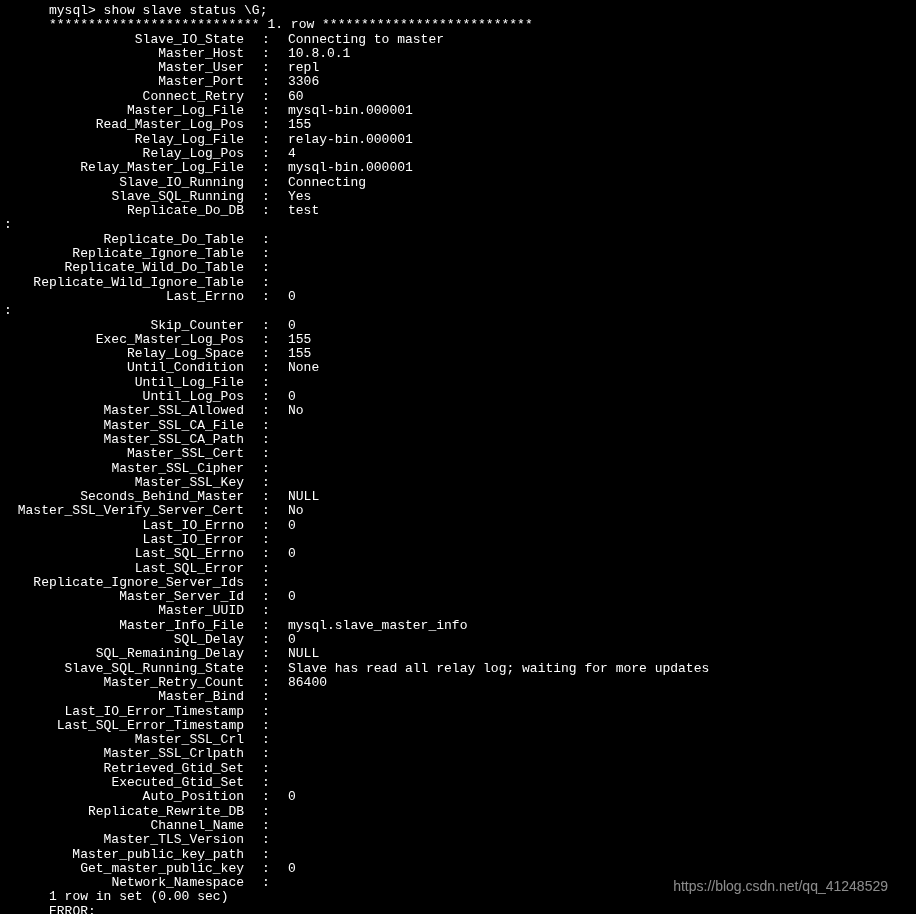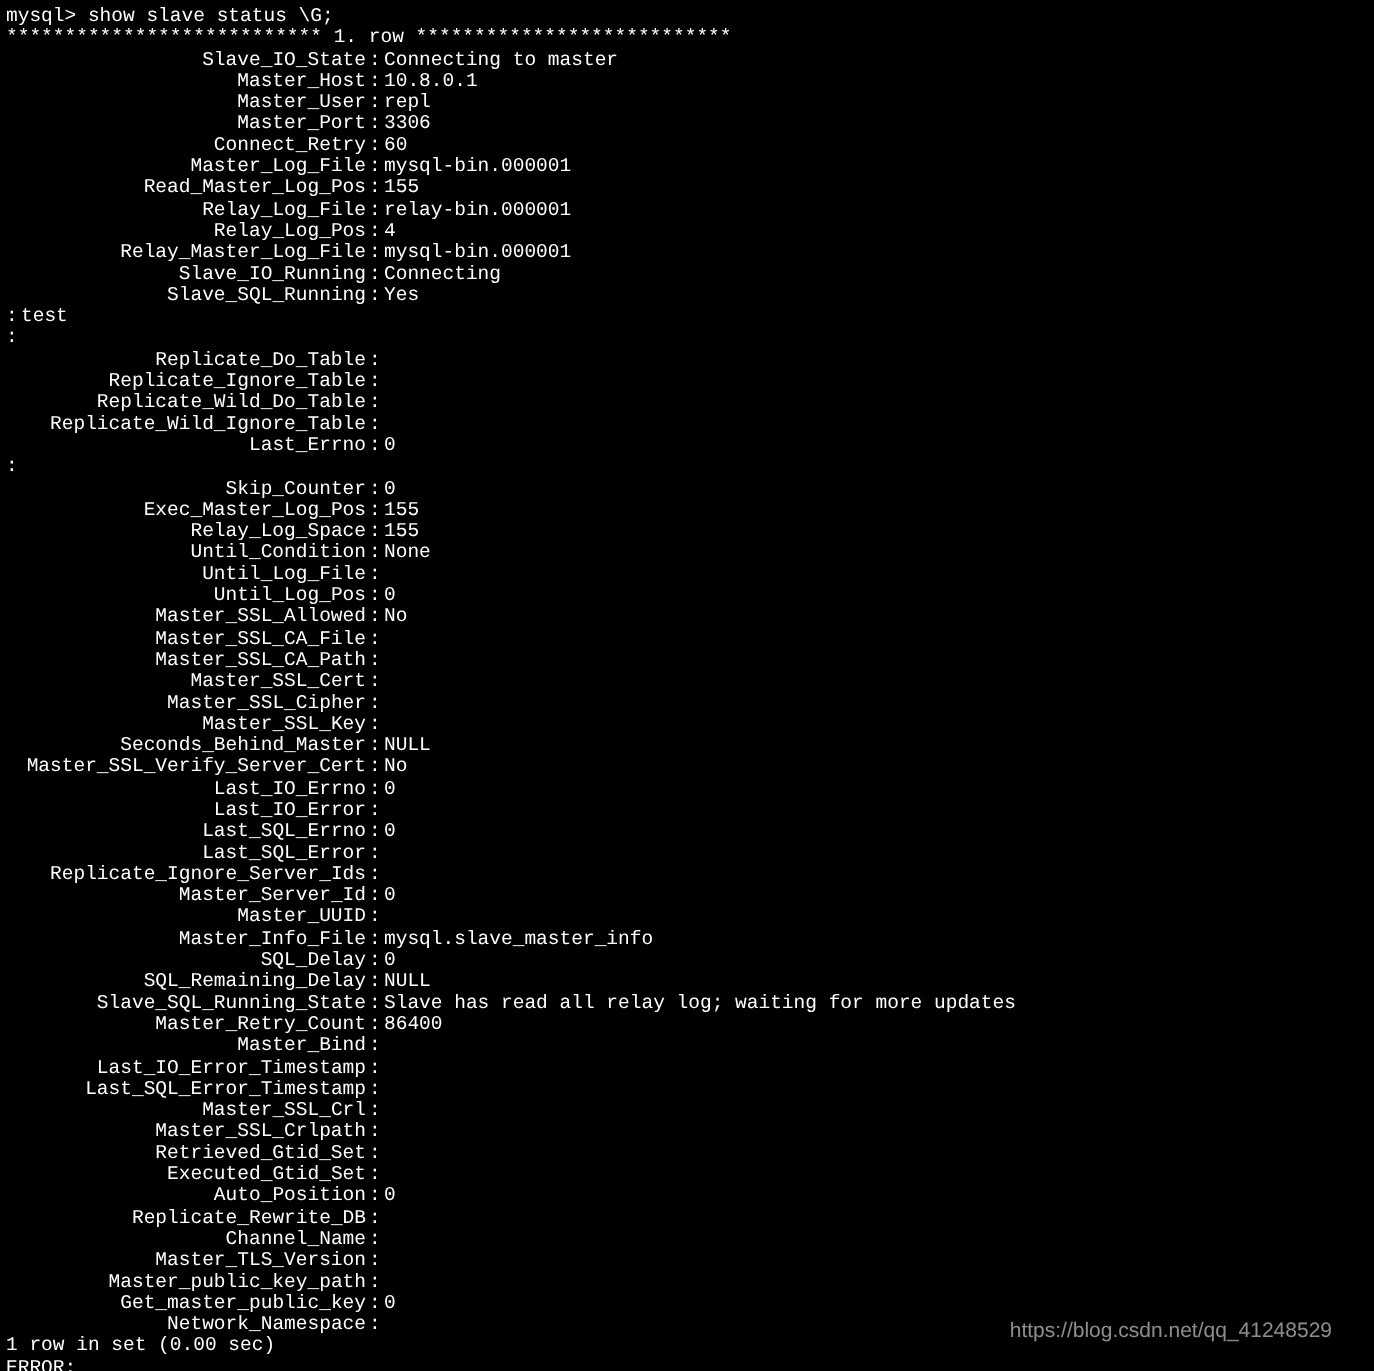--- a/index.html
+++ b/index.html
@@ -15,24 +15,26 @@
       line-height: 1.1;
       padding: 4px;
       width: 916px;
       height: 914px;
       overflow: hidden;
       position: relative;
     }
     .line {
       white-space: pre;
       display: flex;
+      margin-left: 45px;
     }
     .kv-line {
       display: flex;
       white-space: pre;
+      gap: 16px;
     }
     .key {
       width: 242px;
       text-align: right;
       padding-right: 2px;
       white-space: pre;
     }
     .colon {
       width: 8px;
     }
@@ -61,21 +63,21 @@
       <div class="kv-line"><span class="key">Master_User</span><span class="colon">:</span><span class="value">repl</span></div>
       <div class="kv-line"><span class="key">Master_Port</span><span class="colon">:</span><span class="value">3306</span></div>
       <div class="kv-line"><span class="key">Connect_Retry</span><span class="colon">:</span><span class="value">60</span></div>
       <div class="kv-line"><span class="key">Master_Log_File</span><span class="colon">:</span><span class="value">mysql-bin.000001</span></div>
       <div class="kv-line"><span class="key">Read_Master_Log_Pos</span><span class="colon">:</span><span class="value">155</span></div>
       <div class="kv-line"><span class="key">Relay_Log_File</span><span class="colon">:</span><span class="value">relay-bin.000001</span></div>
       <div class="kv-line"><span class="key">Relay_Log_Pos</span><span class="colon">:</span><span class="value">4</span></div>
       <div class="kv-line"><span class="key">Relay_Master_Log_File</span><span class="colon">:</span><span class="value">mysql-bin.000001</span></div>
       <div class="kv-line"><span class="key">Slave_IO_Running</span><span class="colon">:</span><span class="value">Connecting</span></div>
       <div class="kv-line"><span class="key">Slave_SQL_Running</span><span class="colon">:</span><span class="value">Yes</span></div>
-      <div class="kv-line"><span class="colon">:</span><span class="value">test</span></div>
+      <div class="kv-line"><span class="key">Replicate_Do_DB</span><span class="colon">:</span><span class="value">test</span></div>
       <div class="kv-line"><span class="colon">:</span><span class="value"></span></div>
       <div class="kv-line"><span class="key">Replicate_Do_Table</span><span class="colon">:</span><span class="value"></span></div>
       <div class="kv-line"><span class="key">Replicate_Ignore_Table</span><span class="colon">:</span><span class="value"></span></div>
       <div class="kv-line"><span class="key">Replicate_Wild_Do_Table</span><span class="colon">:</span><span class="value"></span></div>
       <div class="kv-line"><span class="key">Replicate_Wild_Ignore_Table</span><span class="colon">:</span><span class="value"></span></div>
       <div class="kv-line"><span class="key">Last_Errno</span><span class="colon">:</span><span class="value">0</span></div>
       <div class="kv-line"><span class="colon">:</span><span class="value"></span></div>
       <div class="kv-line"><span class="key">Skip_Counter</span><span class="colon">:</span><span class="value">0</span></div>
       <div class="kv-line"><span class="key">Exec_Master_Log_Pos</span><span class="colon">:</span><span class="value">155</span></div>
       <div class="kv-line"><span class="key">Relay_Log_Space</span><span class="colon">:</span><span class="value">155</span></div>

